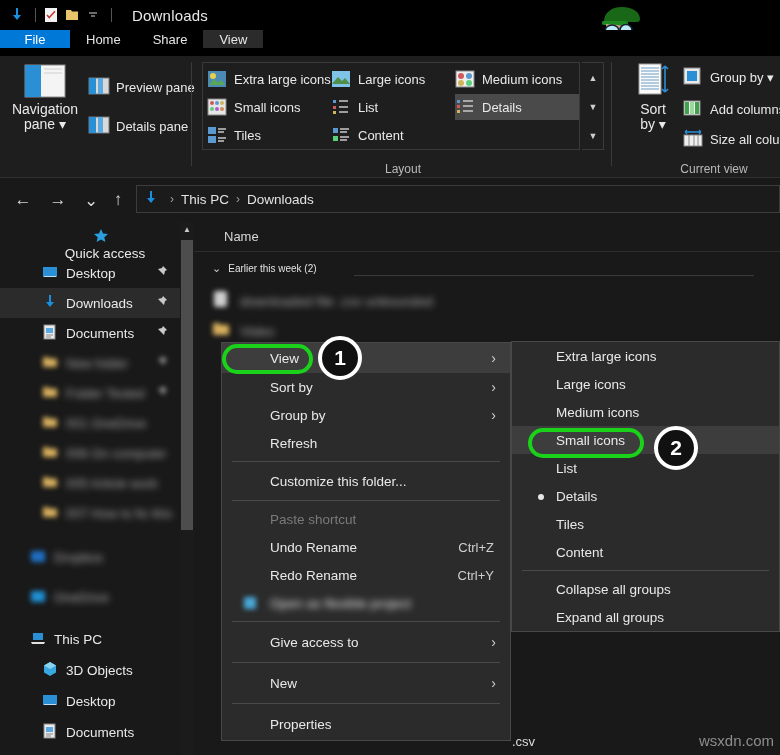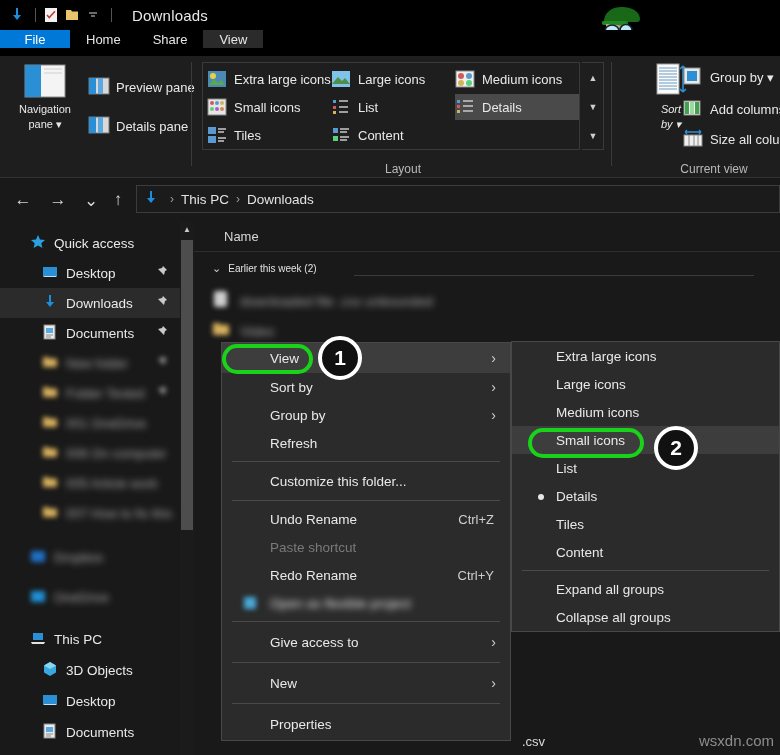--- a/index.html
+++ b/index.html
@@ -34,21 +34,21 @@
   .ribbon { position: absolute; left: 0; top: 56px; width: 780px; height: 122px; background: #1e1e1e; }
   .ribbon-bottomline { position: absolute; left: 0; top: 177px; width: 780px; height: 1px; background: #303030; }
   .grp { position: absolute; top: 0; height: 122px; }
   .grp-label { position: absolute; bottom: 2px; width: 100%; text-align: center; color: #b9b9b9; font-size: 12px; }
   .grp-divider { position: absolute; top: 6px; width: 1px; height: 104px; background: #3a3a3a; }
 
   
   .grp-panes { left: 0; width: 192px; }
   .bigbtn { position: absolute; left: 10px; top: 6px; width: 70px; text-align: center; }
   .bigbtn .bi { width: 46px; height: 38px; margin: 0 auto 2px; }
-  .bigbtn .bl { color: #e9e9e9; font-size: 11px; line-height: 15px; }
+  .bigbtn .bl { color: #e9e9e9; font-size: 14px; line-height: 15px; }
   .smbtn { position: absolute; display: flex; align-items: center; height: 26px; }
   .smbtn .si { width: 22px; height: 20px; margin-right: 6px; flex: none; }
   .smbtn .sl { color: #e9e9e9; font-size: 13px; white-space: nowrap; }
 
   
   .grp-layout { left: 194px; width: 418px; }
   .layoutbox { position: absolute; left: 8px; top: 6px; width: 378px; height: 88px;
                border: 1px solid #3a3a3a; background: #1e1e1e; }
   .lrow { position: absolute; display: flex; align-items: center; height: 26px; }
   .lrow .li { width: 20px; height: 18px; margin-right: 7px; flex: none; }
@@ -289,21 +289,21 @@
       <div class="scrollarrows">
         <div class="sa" style="top:0;">▲</div>
         <div class="sa" style="top:29px;">▼</div>
         <div class="sa" style="top:58px;">▼</div>
       </div>
       <div class="grp-label">Layout</div>
       <div class="grp-divider" style="left:417px;"></div>
     </div>
 
     <div class="grp grp-cv">
-      <div class="bigbtn" style="left:22px;font-style:italic;">
+      <div class="bigbtn" style="left:4px;">
         <div class="bi">
           <svg width="46" height="38" viewBox="0 0 46 38">
               <rect x="9" y="2" width="22" height="30" fill="#fafafa" stroke="#9a9a9a"></rect>
               <path d="M11 6h18M11 9h18M11 12h18M11 15h18M11 18h18M11 21h18M11 24h18M11 27h18" stroke="#9bbcd6" stroke-width="1.4"></path>
               <path d="M35 4v26M35 4l-3 3M35 4l3 3M35 30l-3-3M35 30l3-3" stroke="#2b8fd6" stroke-width="1.6" fill="none"></path>
             </svg>
         </div>
         <div class="bl">Sort</div>
         <div class="bl"><span>by</span> ▾</div>
       </div>
@@ -348,21 +348,21 @@
           <path d="M7 1h2v7h3l-4 5-4-5h3z" fill="#1a8fe0"></path>
         </svg>
     </span>
     <span class="crumb-sep">›</span>
     <span class="crumb">This PC</span>
     <span class="crumb-sep">›</span>
     <span class="crumb">Downloads</span>
   </div>
 
   <div class="nav-pane">
-    <div class="nav-item" style="top:6px; padding-left:30px;">
+    <div class="nav-item" style="top:6px; padding-left:30px;flex-direction:column;">
       <span class="nav-ico"><svg width="16" height="16" viewBox="0 0 16 16">
             <path d="M8 1l2 4.5 5 .5-3.7 3.3 1.1 4.7L8 11.5 3.6 14l1.1-4.7L1 6l5-.5z" fill="#2b9fe0"></path>
           </svg></span>
       <span class="nav-lbl">Quick access</span>
     </div>
     <div class="nav-item" style="top:36px; padding-left:42px;">
       <span class="nav-ico"><svg width="16" height="16" viewBox="0 0 16 16">
             <path d="M1 3h14v9H1z" fill="#2b8fd6"></path>
             <path d="M1 12h14l-1 1H2z" fill="#bfe0f5"></path>
           </svg></span>
@@ -503,21 +503,21 @@
     </div>
     <div class="filerow" style="top:98px;">
       <span class="blurico" style="margin-right:10px;">
         <svg width="18" height="18" viewBox="0 0 18 18">
             <path d="M1 3h6l1.2 1.7H17V15H1z" fill="#d9b15e"></path>
           </svg>
       </span>
       <span class="blurtxt" style="font-size:13.5px;">Video</span>
     </div>
 
-    <div class="csvtxt" style="left:328px; top:512px;">.csv</div>
+    <div class="csvtxt" style="left:318px; top:512px;">.csv</div>
   </div>
 
   <div class="ctxmenu" style="left:221px; top:342px; width:290px;">
     <div class="mi hl" style="height:30px;">
       <span class="mlbl">View</span>
       <span class="arrow">›</span>
     </div>
     <div class="mi" style="height:28px;">
       <span class="mlbl">Sort by</span>
       <span class="arrow">›</span>
@@ -527,26 +527,26 @@
       <span class="arrow">›</span>
     </div>
     <div class="mi" style="height:28px;">
       <span class="mlbl">Refresh</span>
     </div>
     <div class="msep"></div>
     <div class="mi" style="height:30px;">
       <span class="mlbl">Customize this folder...</span>
     </div>
     <div class="msep"></div>
+    <div class="mi dis" style="height:28px;">
+      <span class="mlbl">Paste shortcut</span>
+    </div>
     <div class="mi" style="height:28px;">
       <span class="mlbl">Undo Rename</span>
       <span class="accel">Ctrl+Z</span>
-    </div>
-    <div class="mi dis" style="height:28px;">
-      <span class="mlbl">Paste shortcut</span>
     </div>
     <div class="mi" style="height:28px;">
       <span class="mlbl">Redo Rename</span>
       <span class="accel">Ctrl+Y</span>
     </div>
     <div class="mi" style="height:28px;">
       <span style="position:absolute;left:20px;top:6px;" class="blurico">
         <svg width="16" height="16" viewBox="0 0 16 16">
             <rect x="2" y="2" width="12" height="12" fill="#4aa8d8"></rect>
           </svg>
@@ -590,24 +590,24 @@
       <span class="mlbl">Details</span>
     </div>
     <div class="mi" style="height:28px; padding-left:44px;">
       <span class="mlbl">Tiles</span>
     </div>
     <div class="mi" style="height:28px; padding-left:44px;">
       <span class="mlbl">Content</span>
     </div>
     <div class="msep"></div>
     <div class="mi" style="height:28px; padding-left:44px;">
+      <span class="mlbl">Collapse all groups</span>
+    </div>
+    <div class="mi" style="height:28px; padding-left:44px;">
       <span class="mlbl">Expand all groups</span>
-    </div>
-    <div class="mi" style="height:28px; padding-left:44px;">
-      <span class="mlbl">Collapse all groups</span>
     </div>
   </div>
 
   <div class="ring" style="left:222px; top:344px; width:91px; height:30px;"></div>
   <div class="badge" style="left:318px; top:336px;">1</div>
 
   <div class="ring" style="left:528px; top:428px; width:116px; height:30px;"></div>
   <div class="badge" style="left:654px; top:426px;">2</div>
 
   <div class="watermark">wsxdn.com</div>

